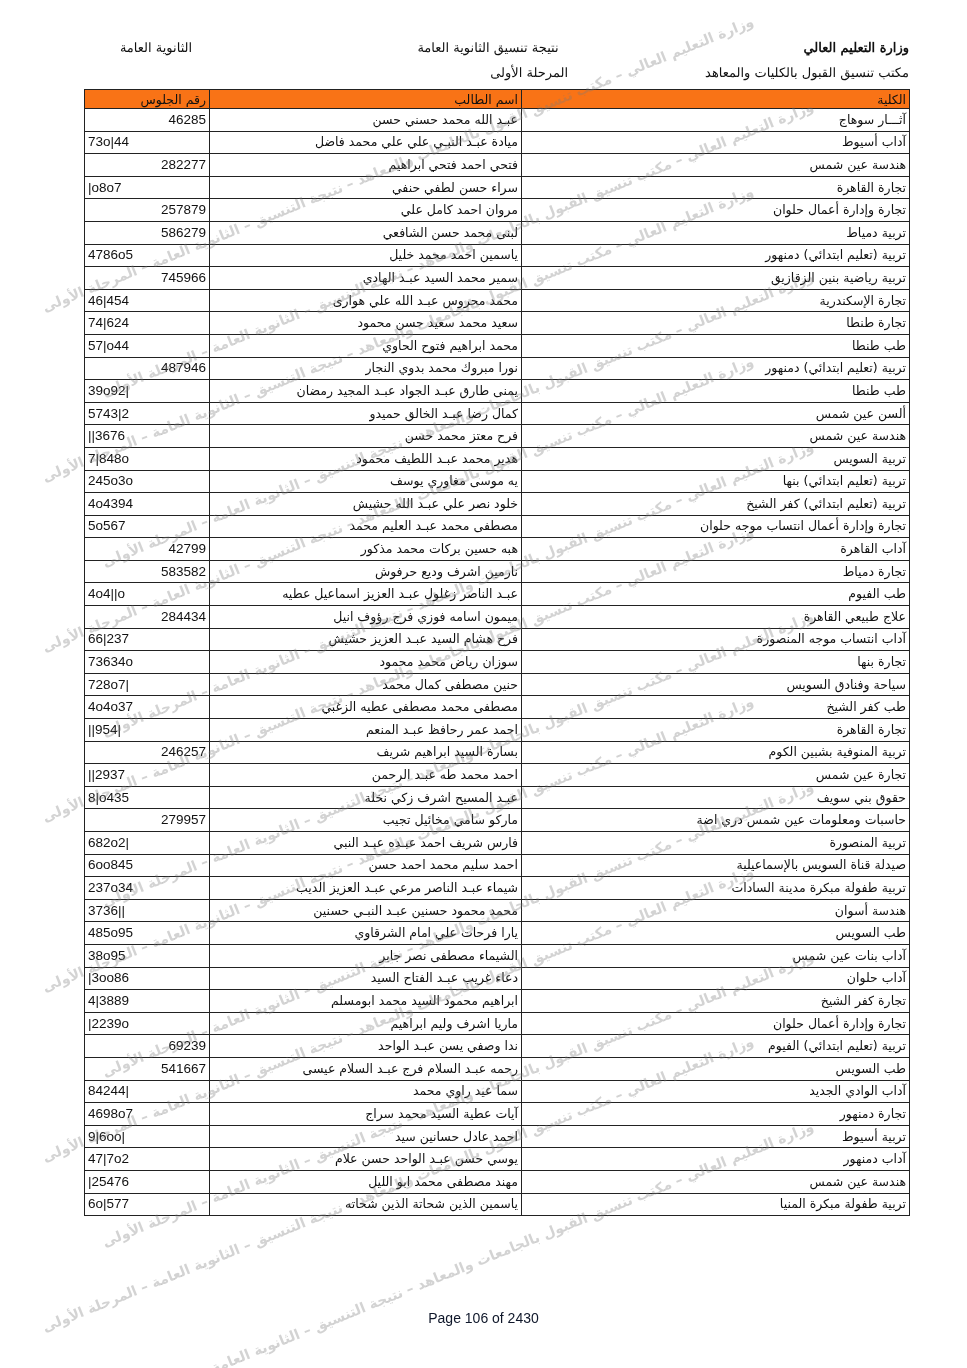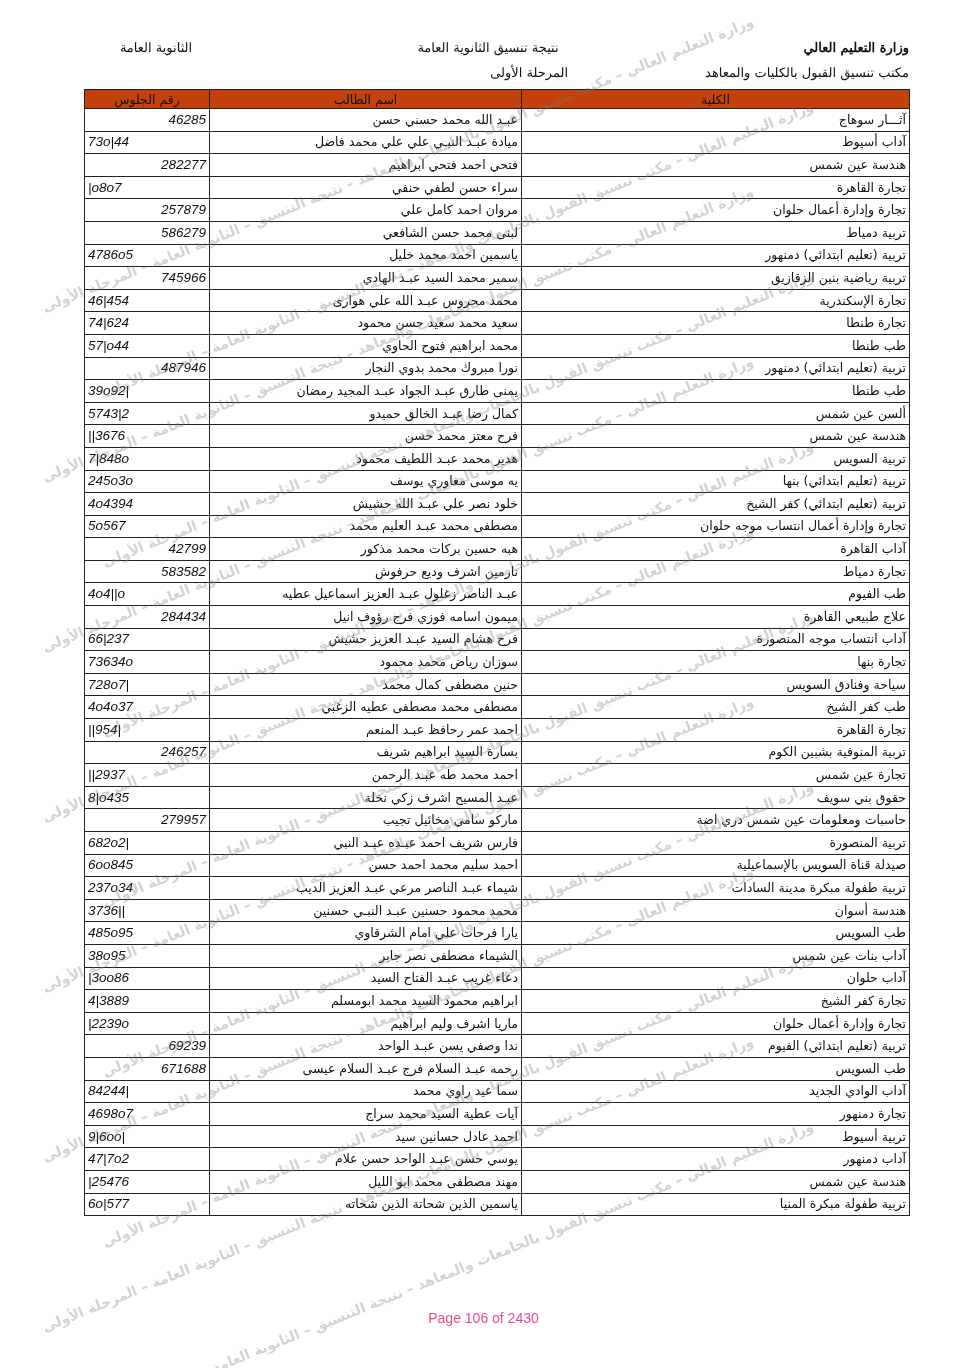--- a/index.html
+++ b/index.html
@@ -23,42 +23,42 @@
     }
     table.results {
       width: 825px; border-collapse: collapse; direction: rtl;
       table-layout: fixed; font-size: 12.5px;
     }
     table.results th, table.results td {
       border: 1px solid #222; height: 21.6px; padding: 0 3px;
       white-space: nowrap; overflow: hidden; line-height: 20px;
     }
     table.results th {
-      background: #c2410c; font-weight: normal; text-align: center; height: 18px; line-height: 17px;
+      background: #f97316; font-weight: normal; text-align: right; height: 18px; line-height: 17px;
     }
     col.c-college { width: 388px; }
     col.c-name { width: 312px; }
     col.c-seat { width: 125px; }
-    td.seat { direction: ltr; text-align: right; font-family: "Liberation Sans", "DejaVu Sans", sans-serif; font-size: 13.5px; font-style: italic; }
+    td.seat { direction: ltr; text-align: right; font-family: "Liberation Sans", "DejaVu Sans", sans-serif; font-size: 13.5px; }
     td.seat.left { text-align: left; }
     td.college, td.name { text-align: right; }
 
     .watermark-layer {
       position: absolute; left: 0; top: 0; width: 967px; height: 1368px;
       pointer-events: none; overflow: hidden;
     }
     .wm {
       position: absolute; white-space: nowrap; color: rgba(120,120,120,0.33);
       font-size: 14px; font-weight: bold; transform: rotate(-22deg);
       transform-origin: left top; direction: rtl;
     }
 
     .footer {
       position: absolute; left: 380px; top: 1310px; width: 207px; text-align: center;
-      font-family: "Liberation Sans", "DejaVu Sans", sans-serif; font-size: 14px; color: #ec4899;
+      font-family: "Liberation Sans", "DejaVu Sans", sans-serif; font-size: 14px; color: #0f172a;
     }
   </style>
 </head>
 <body>
 
 <div class="hdr hdr-right1">وزارة التعليم العالي</div>
 <div class="hdr hdr-right2">مكتب تنسيق القبول بالكليات والمعاهد</div>
 <div class="hdr hdr-center1">نتيجة تنسيق الثانوية العامة</div>
 <div class="hdr hdr-center2">المرحلة الأولى</div>
 <div class="hdr hdr-left1">الثانوية العامة</div>
@@ -284,21 +284,21 @@
           <td class="seat left">|2239o</td>
         </tr>
         <tr>
           <td class="college">تربية (تعليم ابتدائي) الفيوم</td>
           <td class="name">ندا وصفي يسن عبـد الواحد</td>
           <td class="seat">69239</td>
         </tr>
         <tr>
           <td class="college">طب السويس</td>
           <td class="name">رحمه عبـد السلام فرج عبـد السلام عيسى</td>
-          <td class="seat">671688</td>
+          <td class="seat">541667</td>
         </tr>
         <tr>
           <td class="college">آداب الوادي الجديد</td>
           <td class="name">سما عيد راوي محمد</td>
           <td class="seat left">84244|</td>
         </tr>
         <tr>
           <td class="college">تجارة دمنهور</td>
           <td class="name">آيات عطية السيد محمد سراج</td>
           <td class="seat left">4698o7</td>

